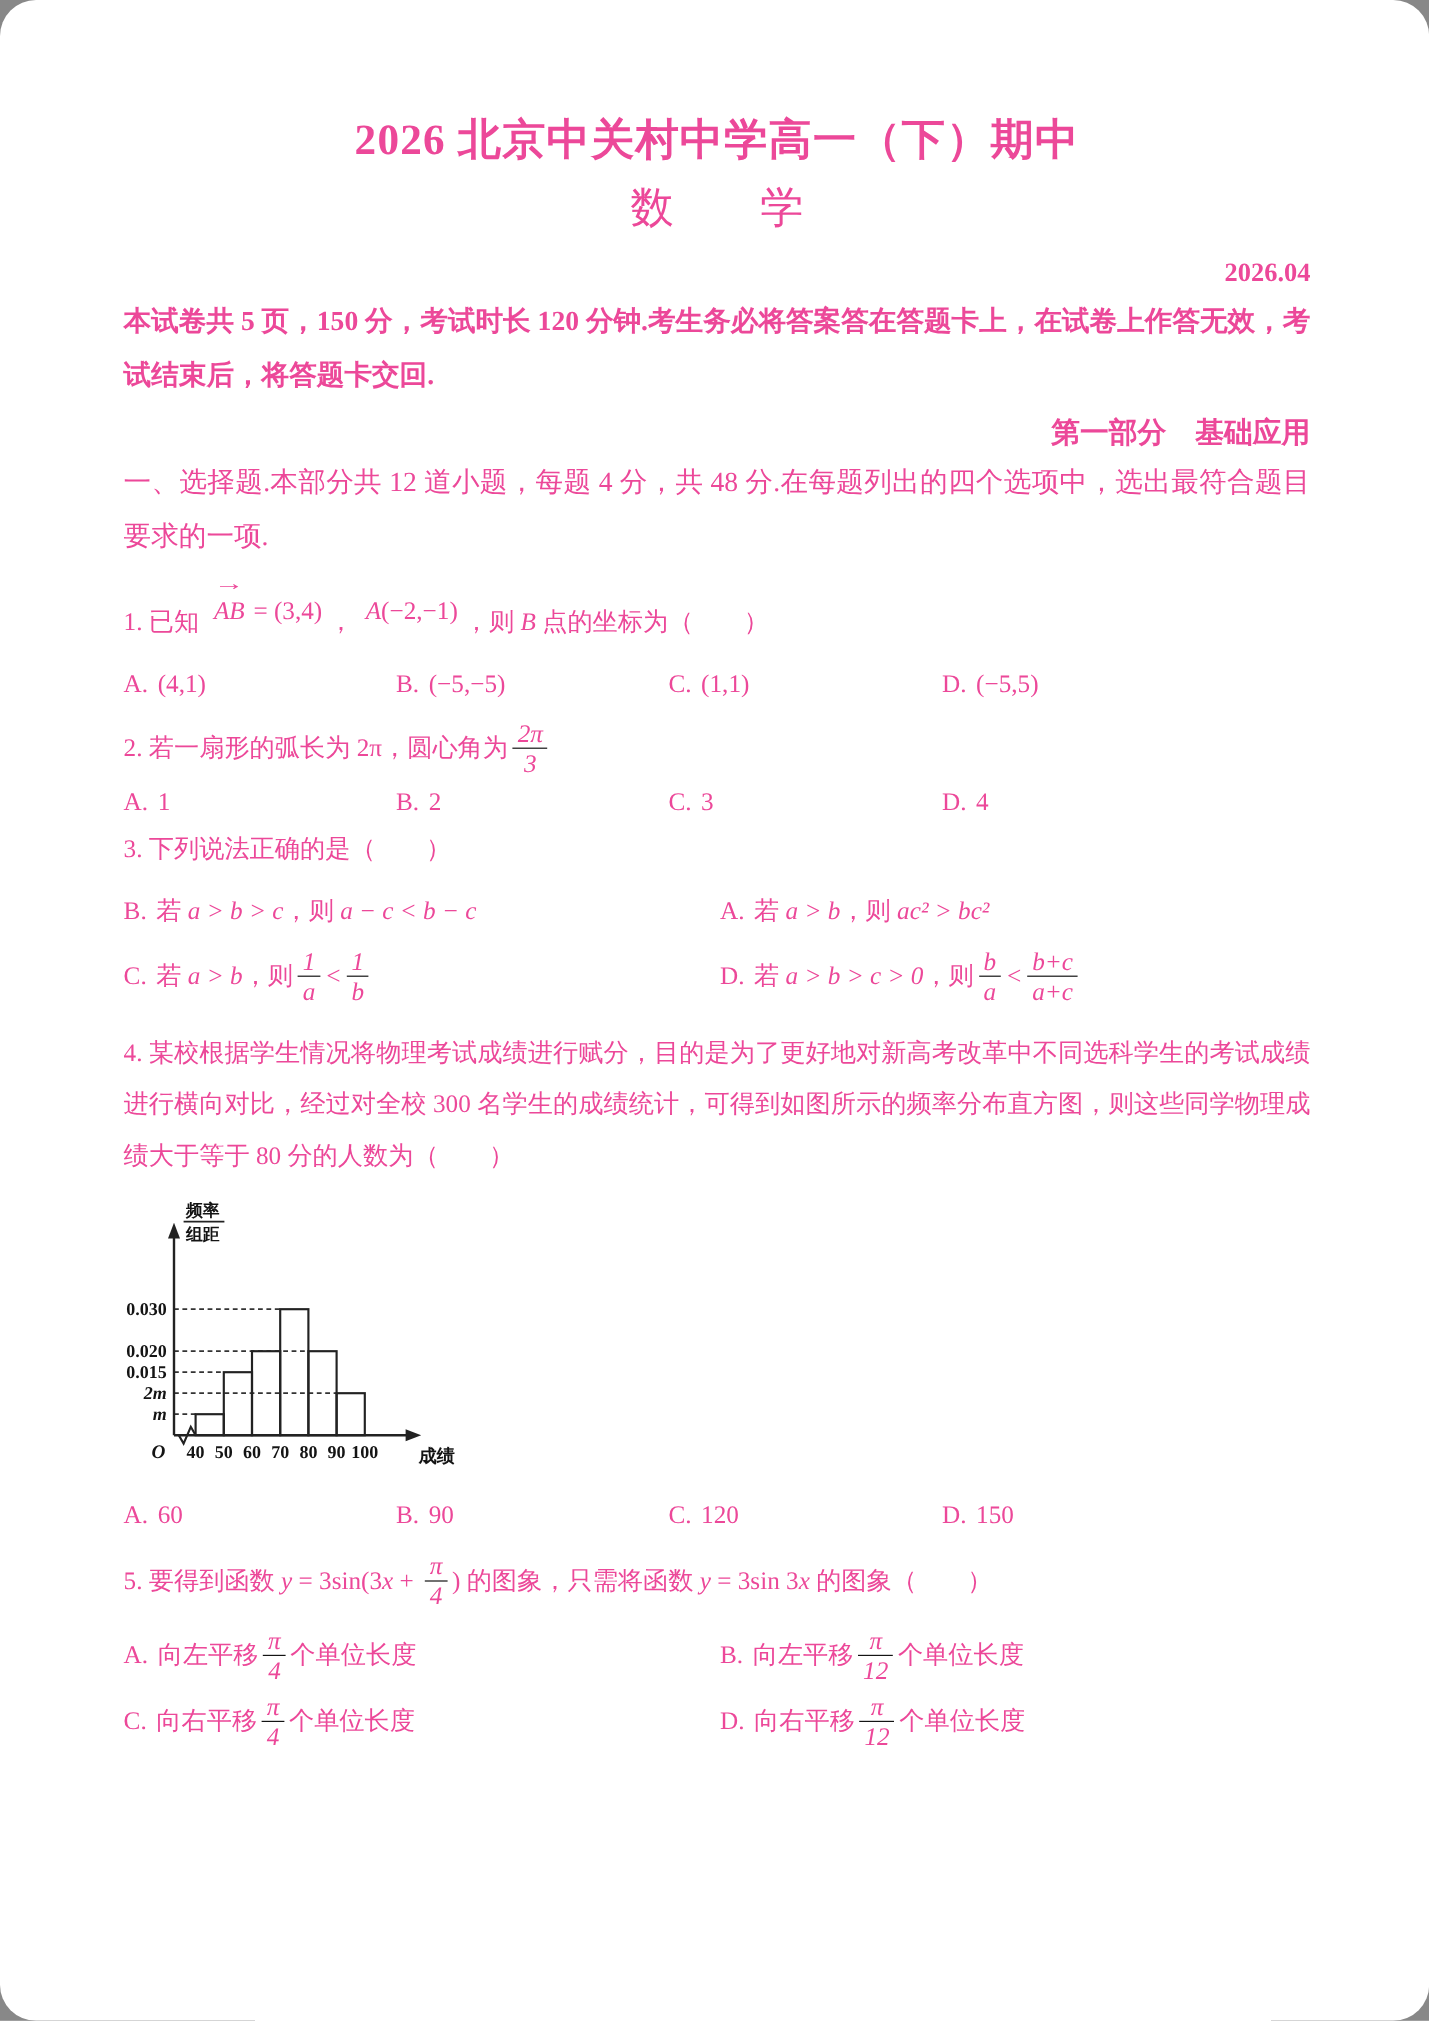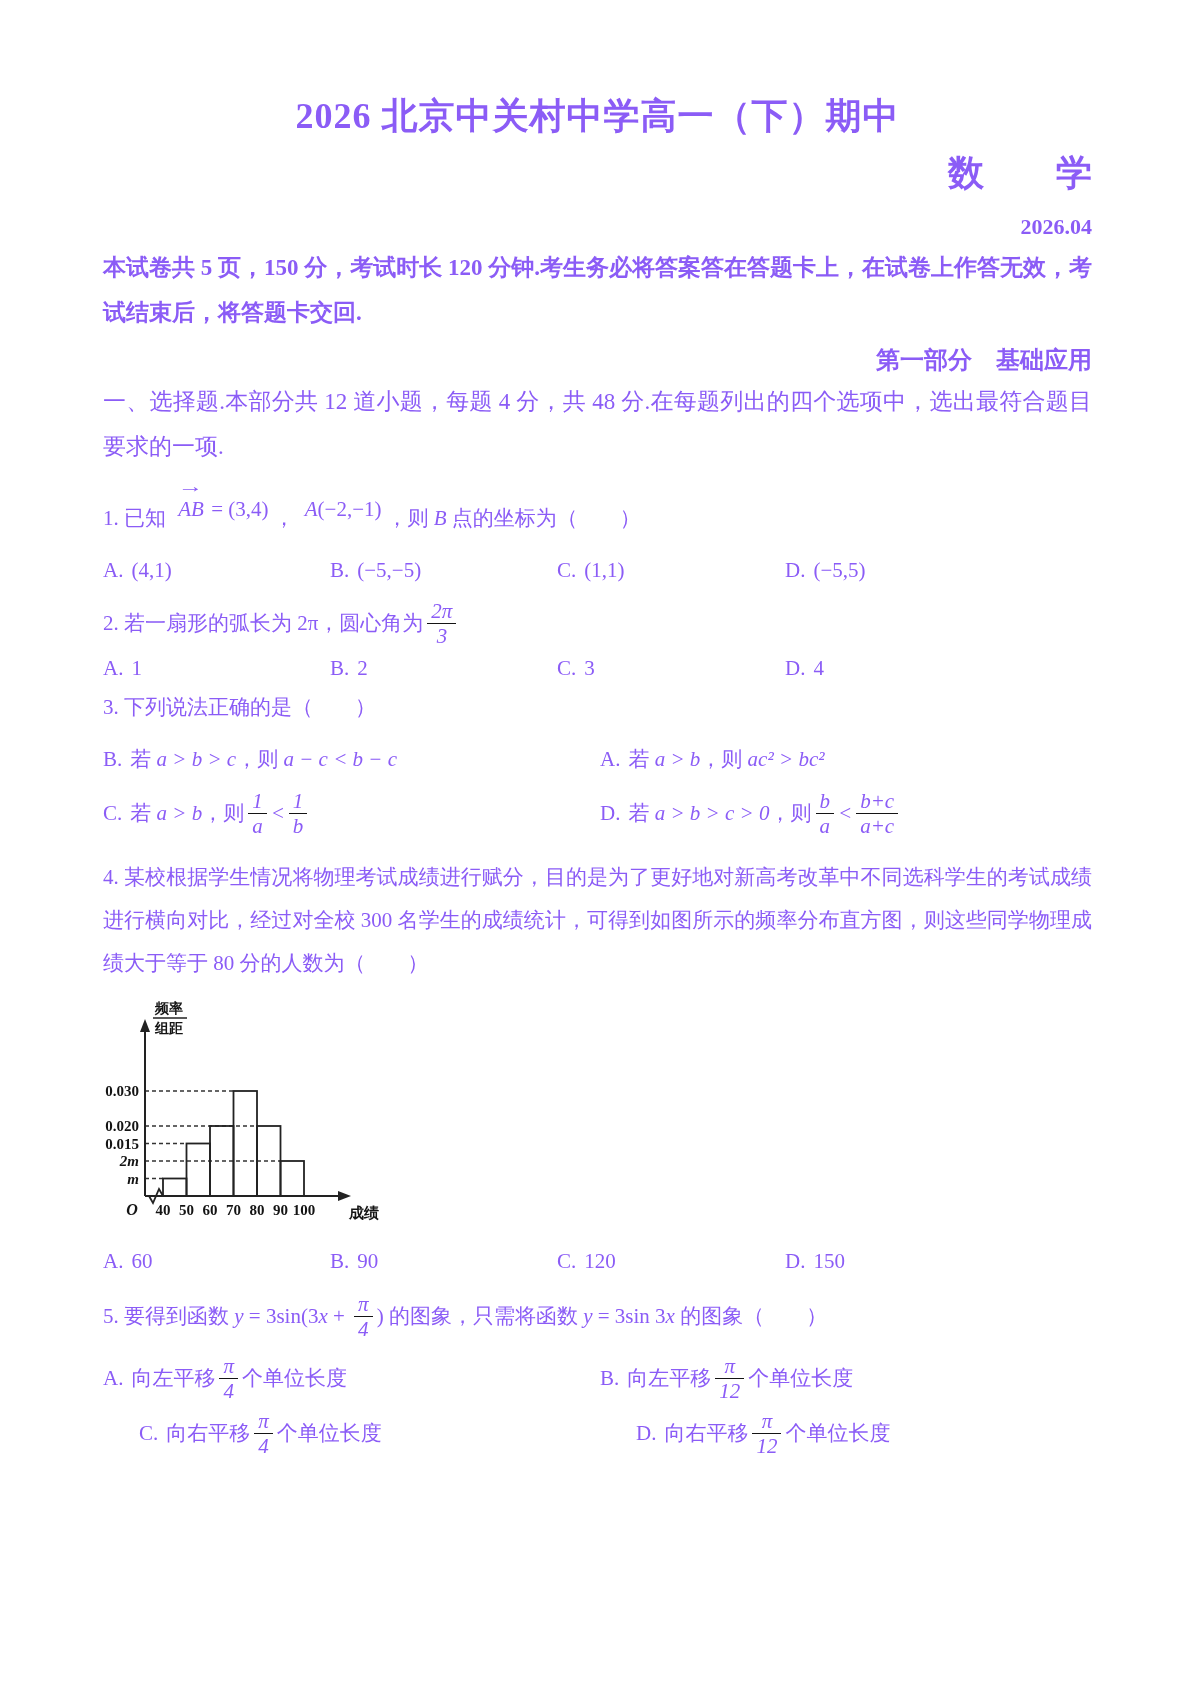--- a/index.html
+++ b/index.html
@@ -1,39 +1,39 @@
 <!DOCTYPE html>
 <html><head>
 <meta charset="utf-8">
 <style>
   * { margin:0; padding:0; box-sizing:border-box; }
   body { background:#888; font-family:"Liberation Serif","DejaVu Serif",serif; }
-  .page { position:relative; width:1191px; height:1684px; background:#ffffff; color:#8b5cf6;
-          margin:0 auto; padding:0 99px 0 103px; overflow:hidden; }
+  .page { position:relative; width:1191px; height:1684px; background:#ffffff; color:#ec4899;
+          margin:0 auto; padding:0 99px 0 103px; overflow:hidden;border-radius:30px; }
   .doc-title { margin-top:92px; text-align:center; font-size:36px; font-weight:bold; letter-spacing:1px; }
-  .doc-subject { margin-top:8px; text-align:right; font-size:36px; font-weight:bold; }
+  .doc-subject { margin-top:8px; text-align:center; font-size:36px; font-weight:normal; }
   .doc-date { margin-top:16px; text-align:right; font-size:22px; font-weight:bold; }
   .notice { margin-top:6px; font-size:23px; font-weight:bold; line-height:1.95; text-align:justify; }
   .section-title { margin-top:8px; text-align:right; font-size:24px; font-weight:bold; }
   .instruction { margin-top:4px; font-size:23px; font-weight:normal; line-height:1.95; text-align:justify; }
   .q { font-size:21px; line-height:1.6; }
   .q1 { margin-top:14px; padding-top:10px; }
   .q2 { margin-top:16px; }
   .q3 { margin-top:10px; }
   .q4 { margin-top:18px; line-height:2.05; text-align:justify; }
   .q5 { margin-top:18px; }
   .opts4 { display:grid; grid-template-columns:227px 227px 228px 1fr; font-size:21px; }
   .opts2 { display:grid; grid-template-columns:497px 1fr; font-size:21px; }
   .optrow-1 { margin-top:22px; }
   .optrow-2 { margin-top:8px; }
   .optrow-3ab { margin-top:20px; }
   .optrow-3cd { margin-top:16px; }
   .optrow-4 { margin-top:14px; }
   .optrow-5ab { margin-top:12px; }
-  .optrow-5cd { margin-top:6px;margin-left:36px; }
+  .optrow-5cd { margin-top:6px; }
   .opt-label { margin-right:8px; }
   .mi { font-style:italic; }
   .raised { vertical-align:9px; margin:0 5px; }
   .vec { position:relative; display:inline-block; padding:0 2px; }
   .vec-arrow { position:absolute; top:-15px; left:0; width:100%; text-align:center;
                transform:scaleX(1.5); font-size:17px; line-height:1; font-style:normal; }
   .frac { display:inline-block; vertical-align:-0.62em; text-align:center; font-style:italic;
           margin:0 4px; line-height:1.15; }
   .frac .fnum { display:block; border-bottom:1.5px solid #141414; padding:0 4px; }
   .frac .fden { display:block; padding:0 4px; }

